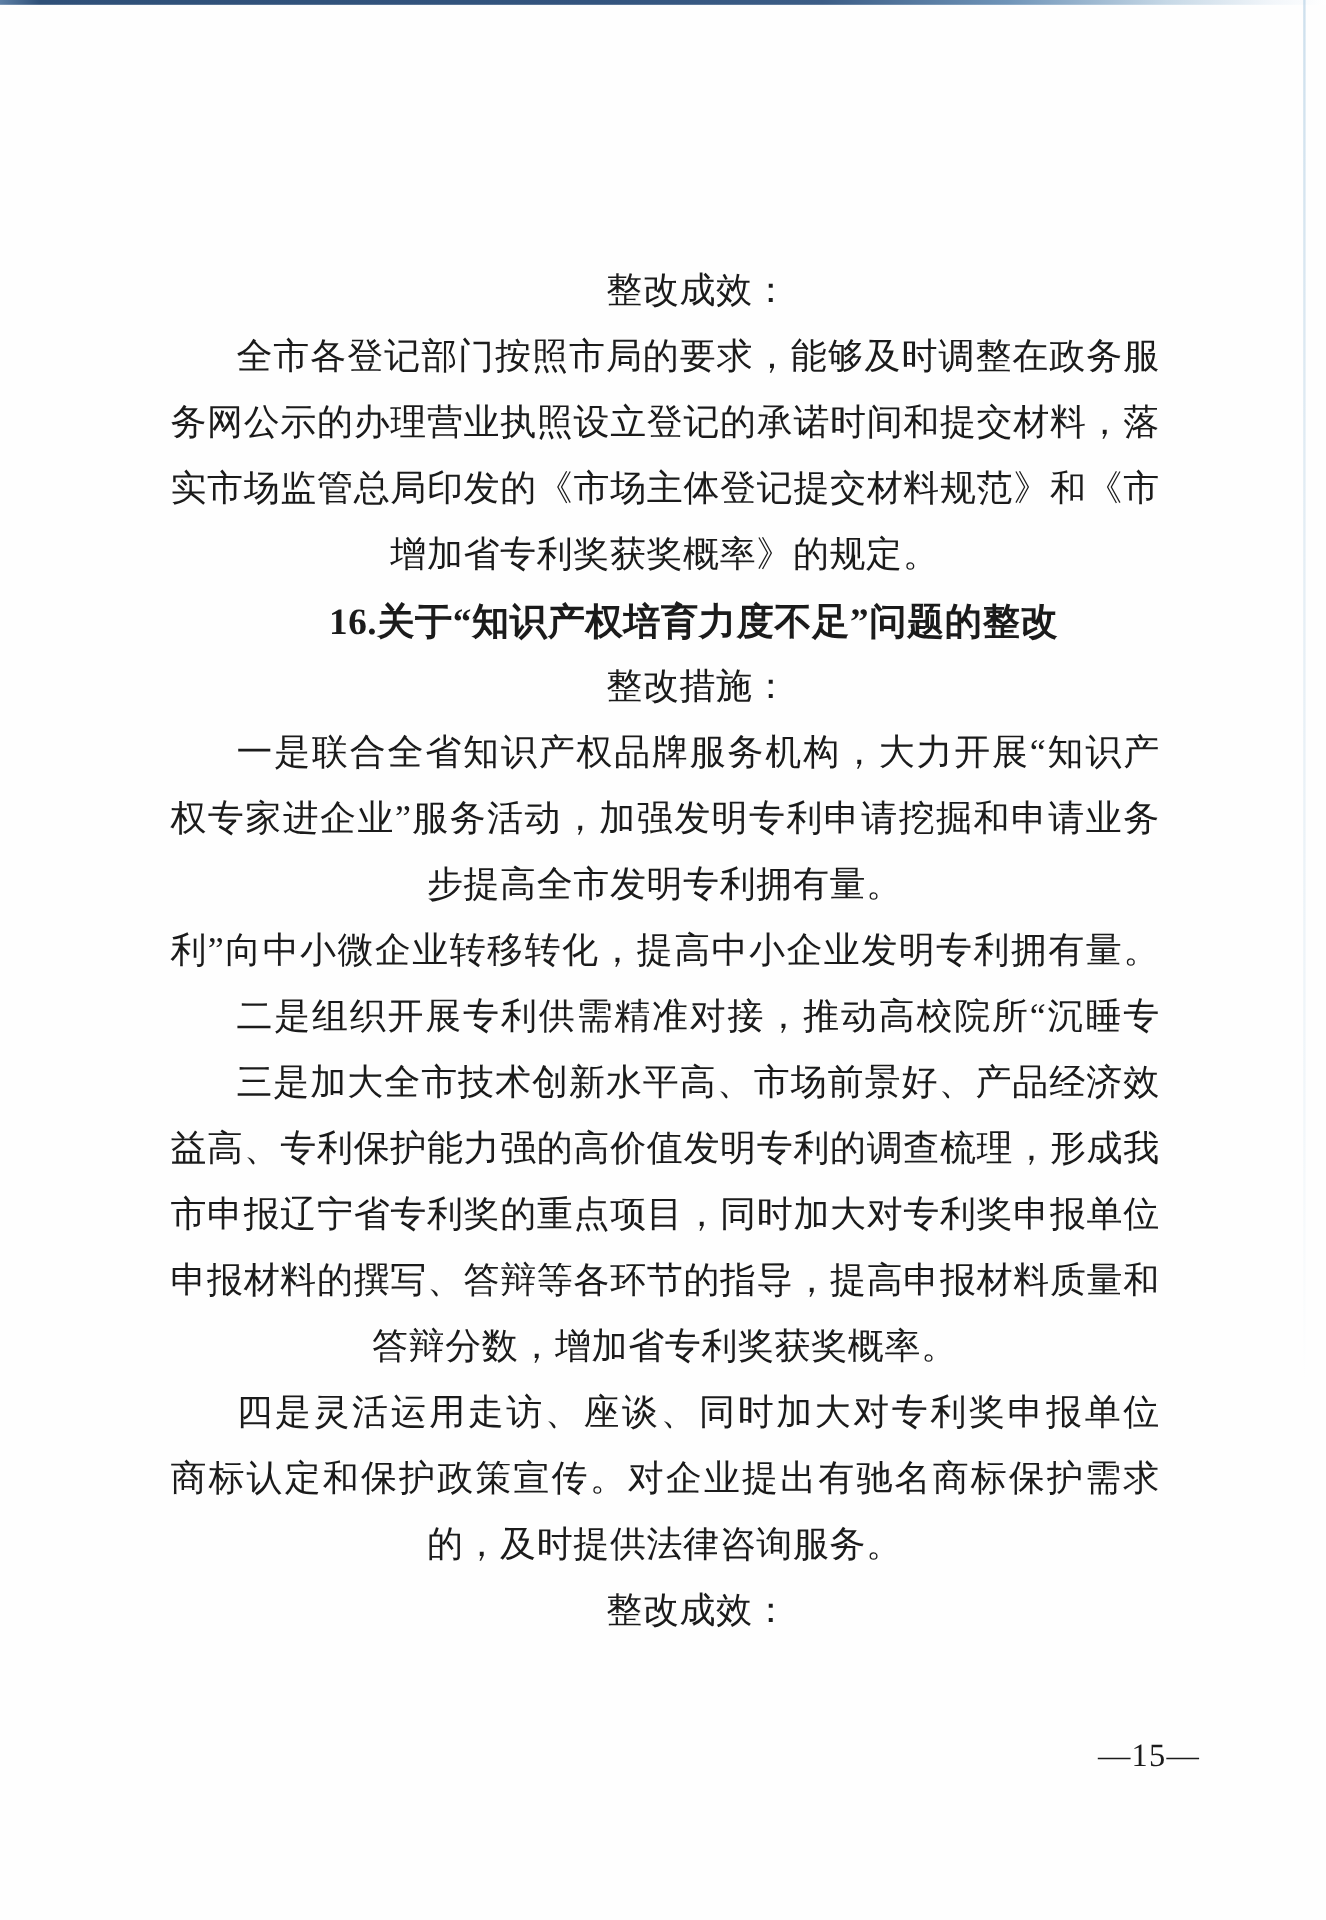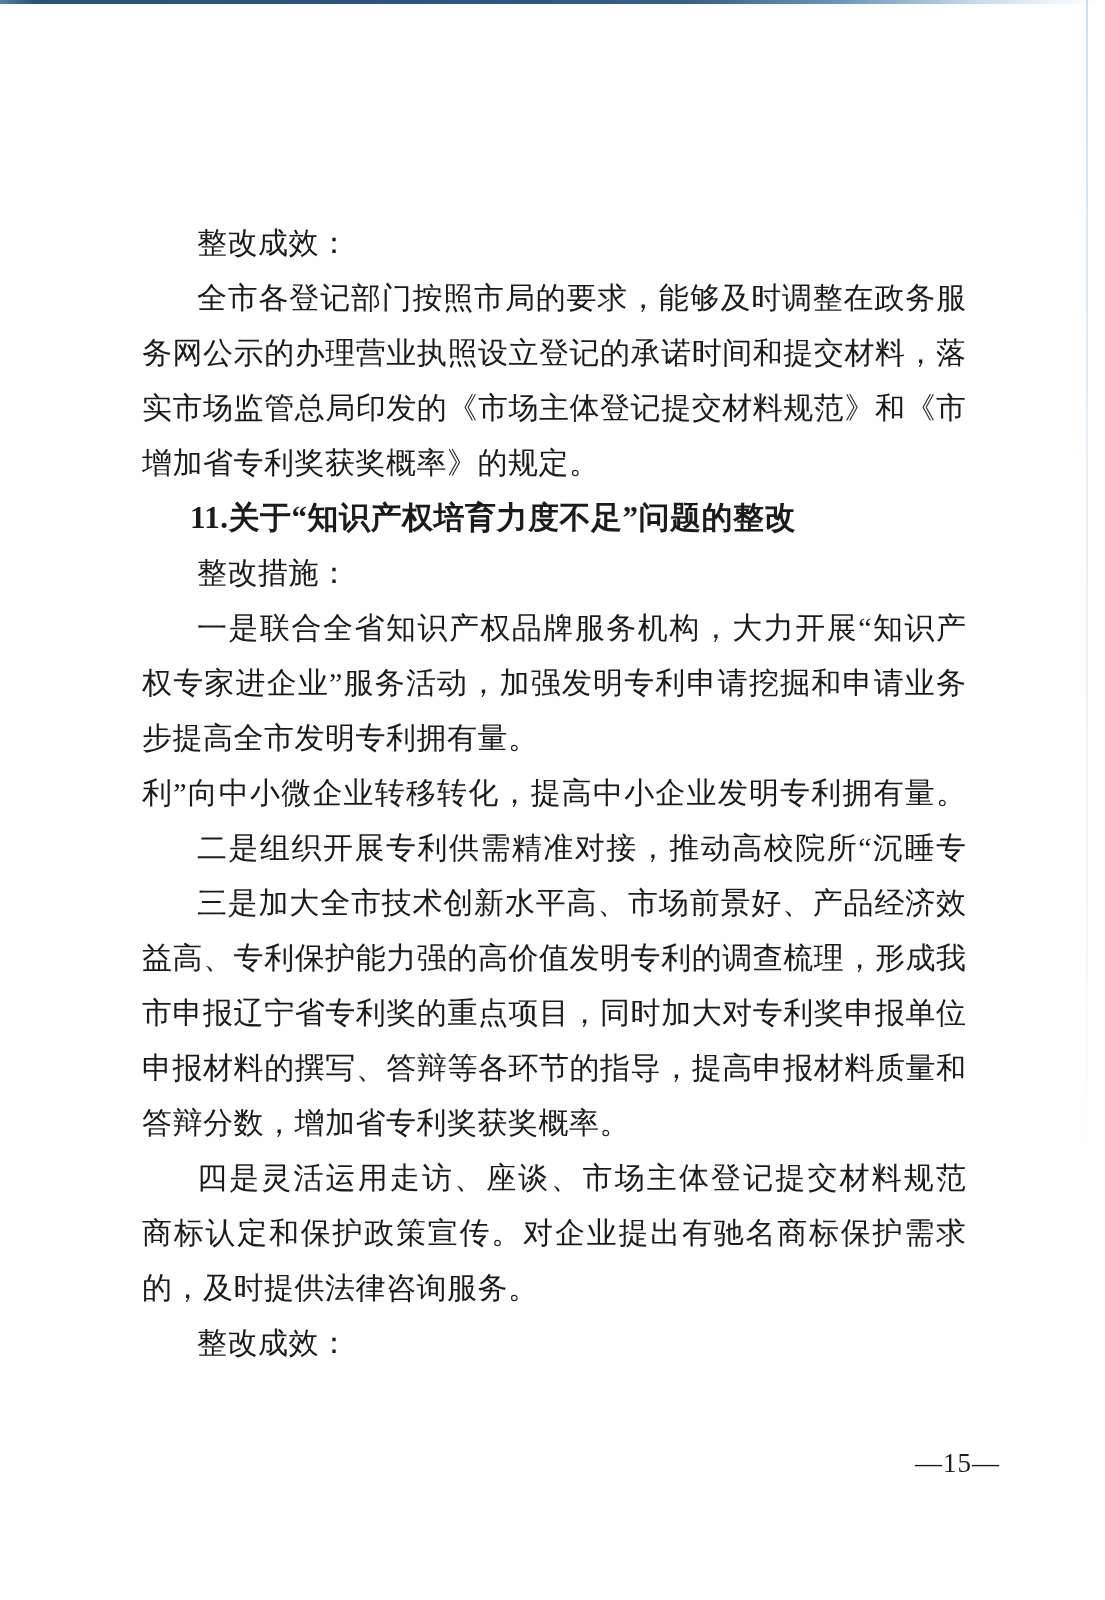--- a/index.html
+++ b/index.html
@@ -44,20 +44,21 @@
     top: 215px;
     width: 824px;
     color: #1b1b1b;
   }
   .line {
     height: 55px;
     line-height: 55px;
     font-size: 30px;
     white-space: nowrap;
     letter-spacing: 0.5px;
+    text-align: center;
   }
   .line.fill {
     white-space: normal;
     text-align: justify;
     text-align-last: justify;
     text-justify: inter-character;
     letter-spacing: 0;
   }
   .line.indent {
     padding-left: 55px;
@@ -89,32 +90,32 @@
   <div class="scan-bar"></div>
   <div class="scan-line-right"></div>
 
   <div class="content">
 
   <div class="line indent">整改成效：</div>
       <div class="line indent fill">全市各登记部门按照市局的要求，能够及时调整在政务服</div>
       <div class="line fill">务网公示的办理营业执照设立登记的承诺时间和提交材料，落</div>
       <div class="line fill">实市场监管总局印发的《市场主体登记提交材料规范》和《市</div>
       <div class="line">增加省专利奖获奖概率》的规定。</div>
-      <div class="line indent heading">11.关于“知识产权培育力度不足”问题的整改</div>
+      <div class="line indent heading">16.关于“知识产权培育力度不足”问题的整改</div>
       <div class="line indent">整改措施：</div>
       <div class="line indent fill">一是联合全省知识产权品牌服务机构，大力开展“知识产</div>
       <div class="line fill">权专家进企业”服务活动，加强发明专利申请挖掘和申请业务</div>
       <div class="line">步提高全市发明专利拥有量。</div>
       <div class="line fill">利”向中小微企业转移转化，提高中小企业发明专利拥有量。</div>
       <div class="line indent fill">二是组织开展专利供需精准对接，推动高校院所“沉睡专</div>
       <div class="line indent fill">三是加大全市技术创新水平高、市场前景好、产品经济效</div>
       <div class="line fill">益高、专利保护能力强的高价值发明专利的调查梳理，形成我</div>
       <div class="line fill">市申报辽宁省专利奖的重点项目，同时加大对专利奖申报单位</div>
       <div class="line fill">申报材料的撰写、答辩等各环节的指导，提高申报材料质量和</div>
       <div class="line">答辩分数，增加省专利奖获奖概率。</div>
-      <div class="line indent fill">四是灵活运用走访、座谈、市场主体登记提交材料规范</div>
+      <div class="line indent fill">四是灵活运用走访、座谈、同时加大对专利奖申报单位</div>
       <div class="line fill">商标认定和保护政策宣传。对企业提出有驰名商标保护需求</div>
       <div class="line">的，及时提供法律咨询服务。</div>
       <div class="line indent">整改成效：</div>
     </div>
 
   <div class="page-number">—15—</div>
 </div>
 
 </body></html>

